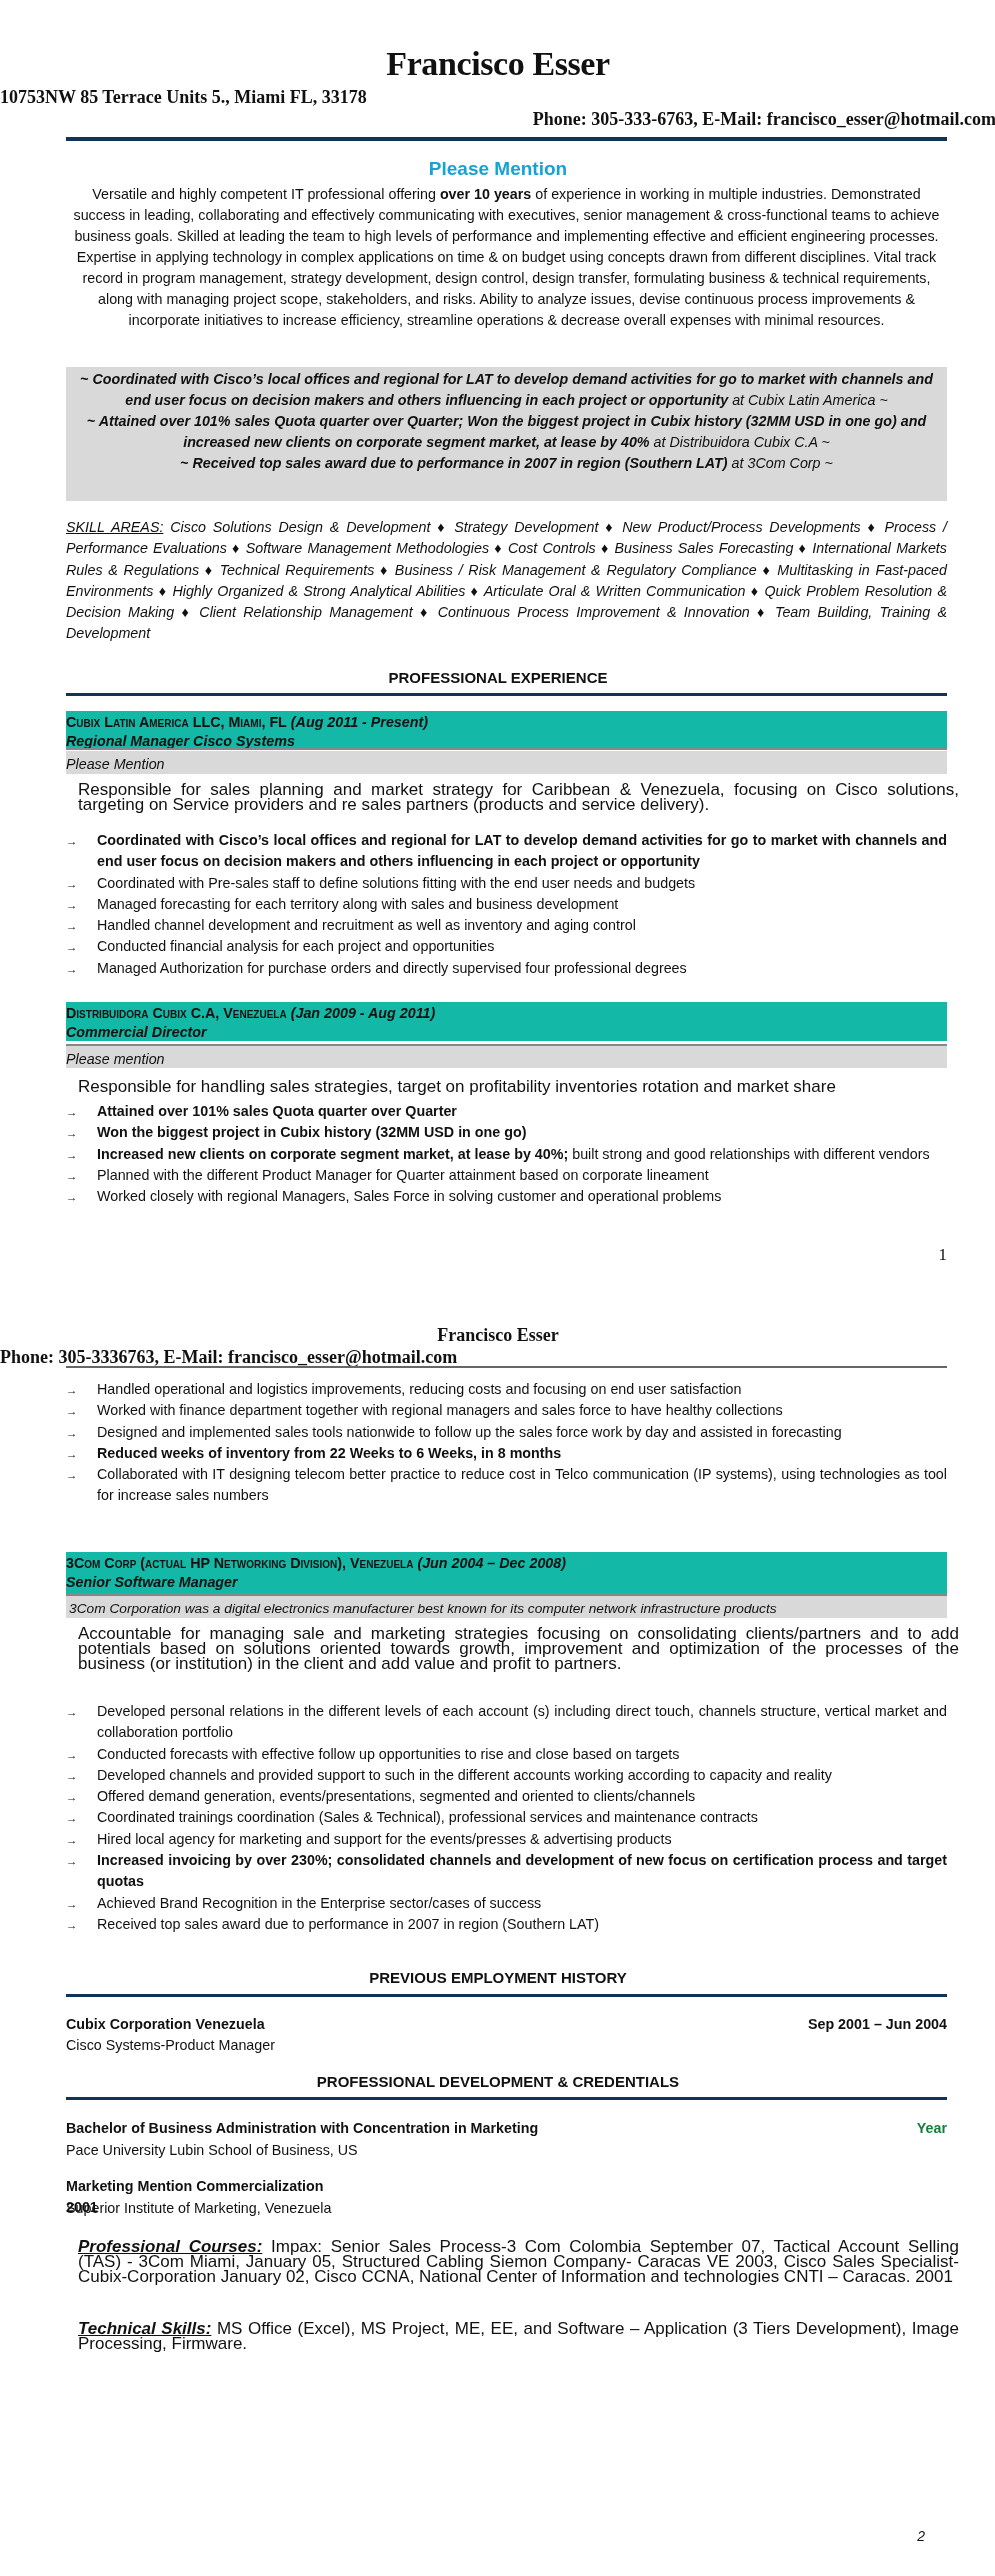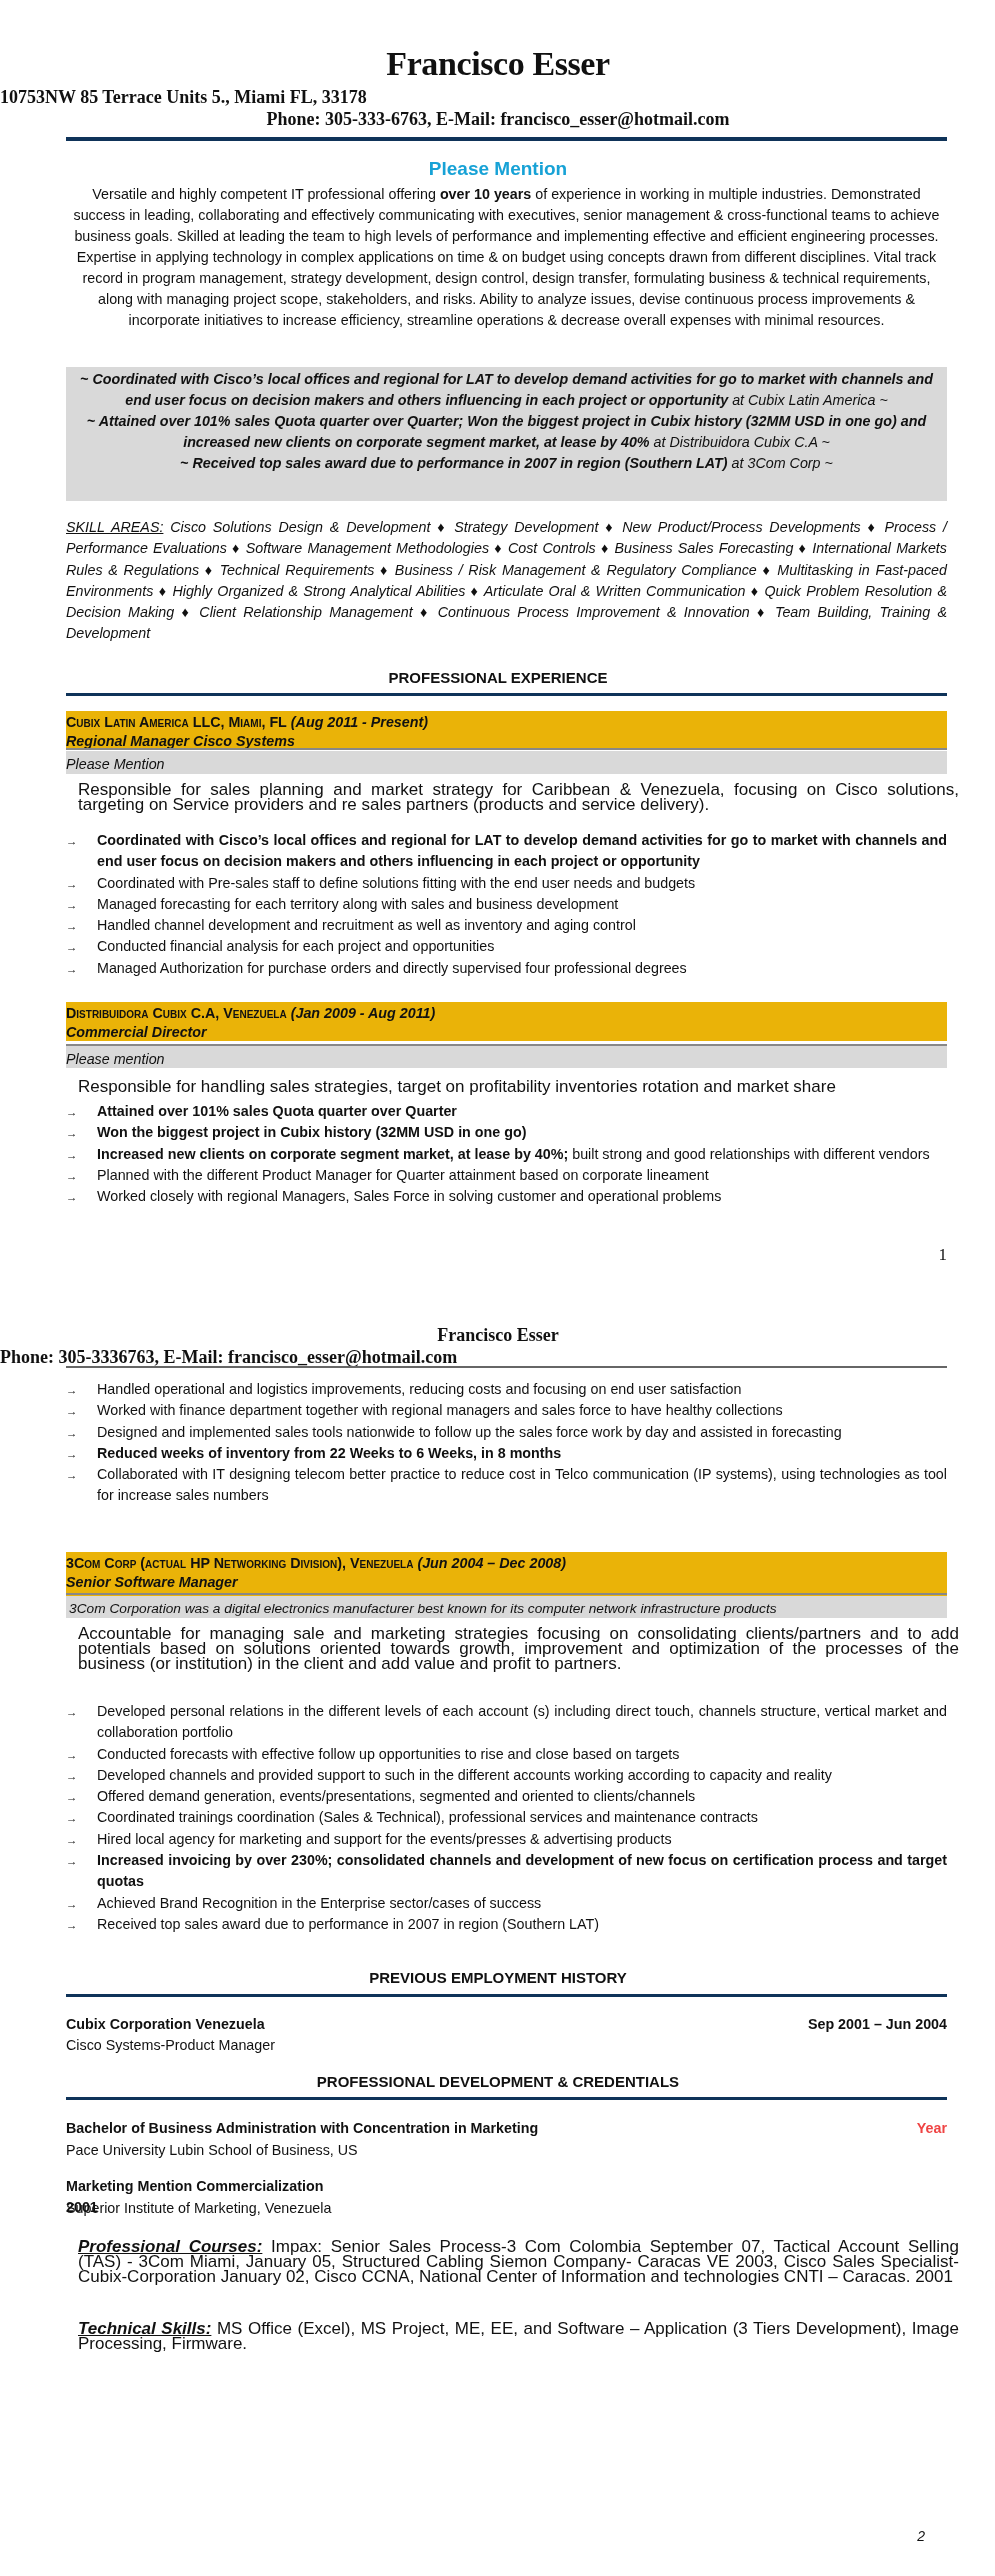--- a/index.html
+++ b/index.html
@@ -7,51 +7,51 @@
   body {
     width: 996px; height: 2576px; position: relative; overflow: hidden;
     font-family: "Liberation Sans", sans-serif; color: #111;
   }
   .abs { position: absolute; }
   .content { left: 66px; width: 881px; }
   .serif { font-family: "Liberation Serif", serif; }
 
   .name-main { top: 45px; width: 100%; text-align: center; font-size: 34px; font-weight: bold; letter-spacing: -0.4px; }
   .addr { top: 87px; width: 100%; text-align: left; font-size: 18px; font-weight: bold; }
-  .phone { top: 109px; width: 100%; text-align: center; font-size: 18px; font-weight: bold; }
+  .phone { top: 109px; width: 100%; text-align: right; font-size: 18px; font-weight: bold; }
   .rule-navy { height: 3.9px; background: #0f3359; }
   .rule-gray { height: 2.3px; background: #888; }
 
   .mention { top: 158px; width: 100%; text-align: center; font-size: 19px; font-weight: bold; color: #17a2d6; }
   .summary { top: 184px; text-align: center; font-size: 14.3px; line-height: 21px; }
 
   .highlight { top: 367px; height: 134px; background: #d9d9d9; text-align: center; font-size: 14.3px; line-height: 21px; font-style: italic; padding-top: 1.6px; }
   .highlight b { font-weight: bold; }
 
   .skills { top: 517px; font-size: 14.3px; line-height: 21.3px; font-style: italic; text-align: justify; }
   .skills .lbl { font-weight: normal; text-decoration: underline; }
 
   .sec-title { width: 100%; text-align: center; font-size: 15px; font-weight: bold; }
 
-  .job-box { background: #eab308; }
+  .job-box { background: #14b8a6; }
   .job-head { padding: 2.3px 0 0 0; font-size: 14.3px; line-height: 19px; font-weight: bold; }
   .job-head .sc { font-variant: small-caps; }
   .job-head i { font-style: italic; }
   .job-sub { background: #d9d9d9; font-size: 14.3px; line-height: 22px; font-style: italic; padding-top: 1.6px; }
 
   .para { font-size: 17px; line-height: 15px; text-align: justify; margin-left: 12px; }
   ul.arrows { list-style: none; font-size: 14.3px; line-height: 21.3px; }
   ul.arrows li { position: relative; padding-left: 31px; text-align: justify; }
   ul.arrows li .arr { position: absolute; left: 0; top: 0; font-size: 11.7px; }
   ul.arrows li.bold { font-weight: bold; }
 
   .pg { font-size: 17px; }
   .row2 { display: flex; justify-content: space-between; font-size: 14.3px; line-height: 21px; }
   .row2 b { font-weight: bold; }
-  .cyan { color: #ef4444; font-weight: bold; }
+  .cyan { color: #15803d; font-weight: bold; }
   .label-ul { font-weight: bold; font-style: italic; text-decoration: underline; }
 </style>
 </head>
 <body>
 
 <div class="abs name-main serif">Francisco Esser</div>
 <div class="abs addr serif">10753NW 85 Terrace Units 5., Miami FL, 33178</div>
 <div class="abs phone serif">Phone: 305-333-6763, E-Mail: francisco_esser@hotmail.com</div>
 <div class="abs content rule-navy" style="top:137px;"></div>
 

